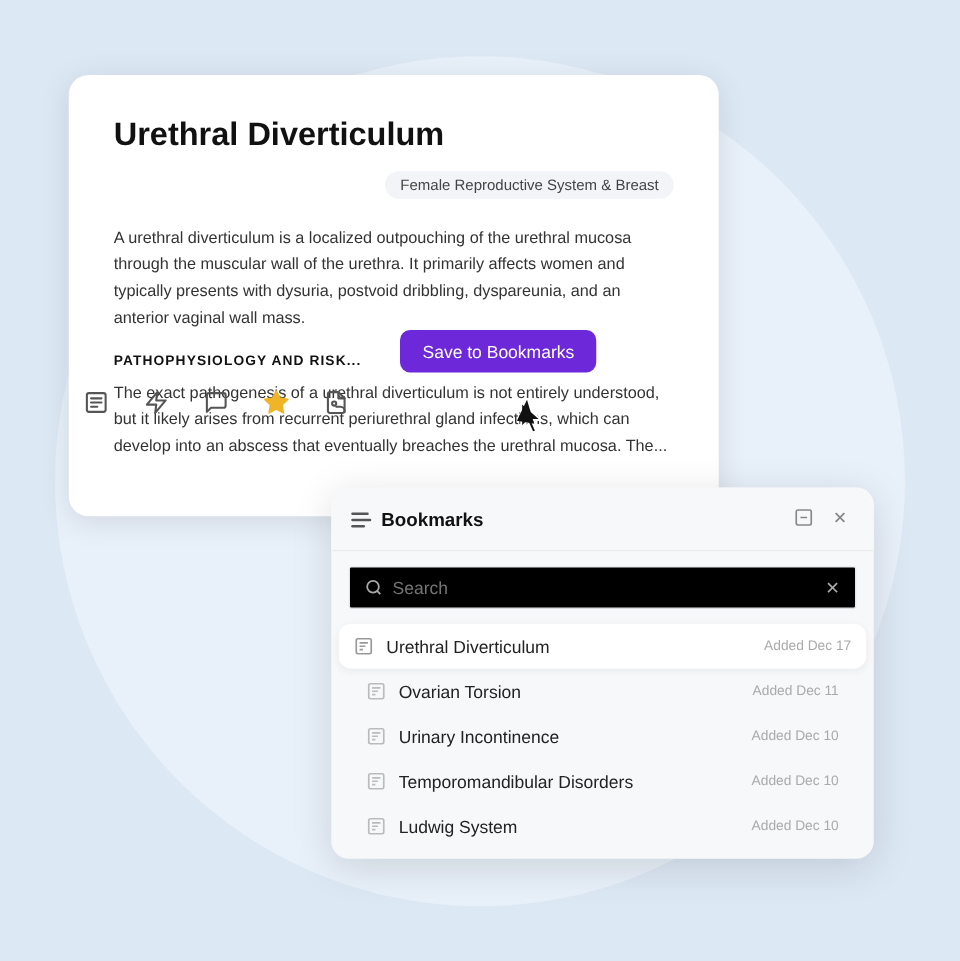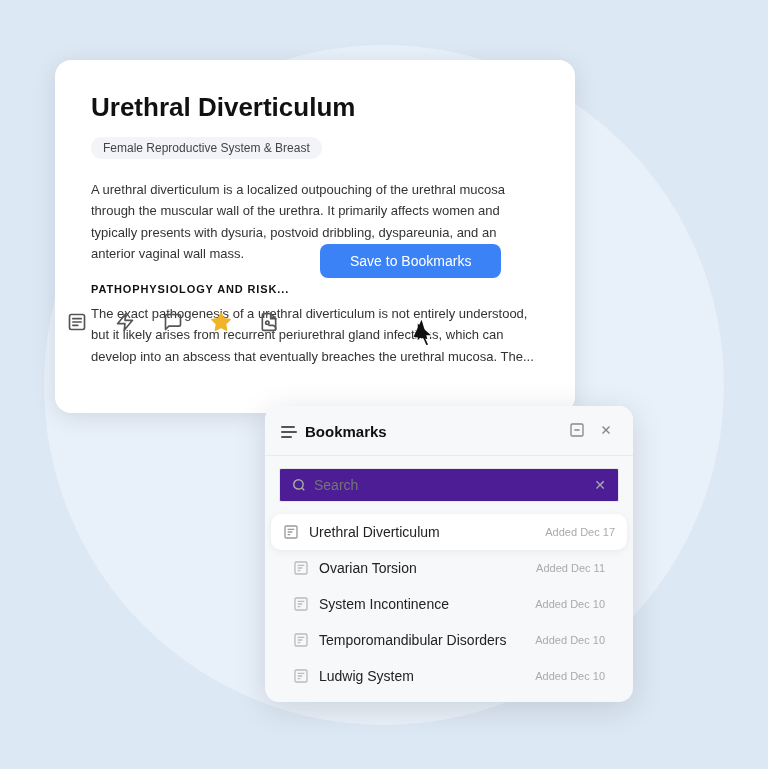--- a/index.html
+++ b/index.html
@@ -46,20 +46,21 @@
       font-weight: 700;
       color: #111;
       margin-bottom: 14px;
     }
 
     .tags-row {
       display: flex;
       gap: 16px;
       margin-bottom: 20px;
       flex-wrap: wrap;
+      justify-content: flex-end;
     }
 
     .tag {
       background: #f2f4f7;
       border-radius: 20px;
       padding: 4px 12px;
       font-size: 12px;
       color: #444;
     }
 
@@ -105,27 +106,27 @@
       color: #555;
     }
 
     .toolbar-btn.active {
       color: #f0b429;
     }
 
     
     .tooltip {
       position: absolute;
-      top: 244px;
+      top: 264px;
       left: 320px;
-      background: #3b82f6;
+      background: #6d28d9;
       color: #fff;
       font-size: 14px;
       font-weight: 500;
-      padding: 9px 30px;
+      padding: 9px 18px;
       border-radius: 8px;
       white-space: nowrap;
       z-index: 10;
       pointer-events: none;
     }
 
     
     .cursor {
       position: absolute;
       top: 320px;
@@ -146,23 +147,23 @@
       border-top: 0;
       border-style: solid;
       border-width: 0 9px 18px 5px;
       border-color: transparent transparent #111 transparent;
       transform: rotate(10deg);
     }
 
     
     .bookmarks-panel {
       position: absolute;
-      top: 406px;
+      top: 390px;
       left: 265px;
-      width: 368px;
+      width: 434px;
       background: #f7f8fa;
       border-radius: 14px;
       box-shadow: 0 6px 32px rgba(0,0,0,0.13);
       z-index: 6;
       overflow: hidden;
     }
 
     .bookmarks-header {
       display: flex;
       align-items: center;
@@ -196,21 +197,21 @@
       cursor: pointer;
       color: #888;
       font-size: 15px;
       padding: 2px 4px;
       border-radius: 4px;
     }
 
     .search-bar {
       display: flex;
       align-items: center;
-      background: #4c1d95;
+      background: #000000;
       border-radius: 2px;
       margin: 12px 14px 8px 14px;
       padding: 8px 12px;
       border: 1px solid #e5e7eb;
       gap: 8px;
     }
 
     .search-icon {
       color: #aaa;
       font-size: 14px;
@@ -411,21 +412,21 @@
       <span class="bookmark-date">Added Dec 11</span>
     </div>
 
     <div class="bookmark-item">
       <svg class="bookmark-icon" width="16" height="16" viewBox="0 0 24 24" fill="none" stroke="#bbb" stroke-width="2">
         <rect x="3" y="3" width="18" height="18" rx="2"></rect>
           <line x1="7" y1="8" x2="17" y2="8"></line>
           <line x1="7" y1="12" x2="14" y2="12"></line>
           <line x1="7" y1="16" x2="11" y2="16"></line>
       </svg>
-      <span class="bookmark-name">System Incontinence</span>
+      <span class="bookmark-name">Urinary Incontinence</span>
       <span class="bookmark-date">Added Dec 10</span>
     </div>
 
     <div class="bookmark-item">
       <svg class="bookmark-icon" width="16" height="16" viewBox="0 0 24 24" fill="none" stroke="#bbb" stroke-width="2">
         <rect x="3" y="3" width="18" height="18" rx="2"></rect>
           <line x1="7" y1="8" x2="17" y2="8"></line>
           <line x1="7" y1="12" x2="14" y2="12"></line>
           <line x1="7" y1="16" x2="11" y2="16"></line>
       </svg>

